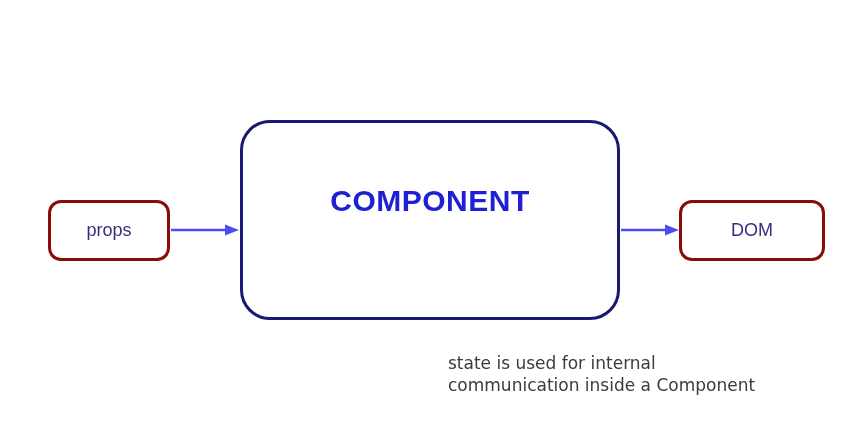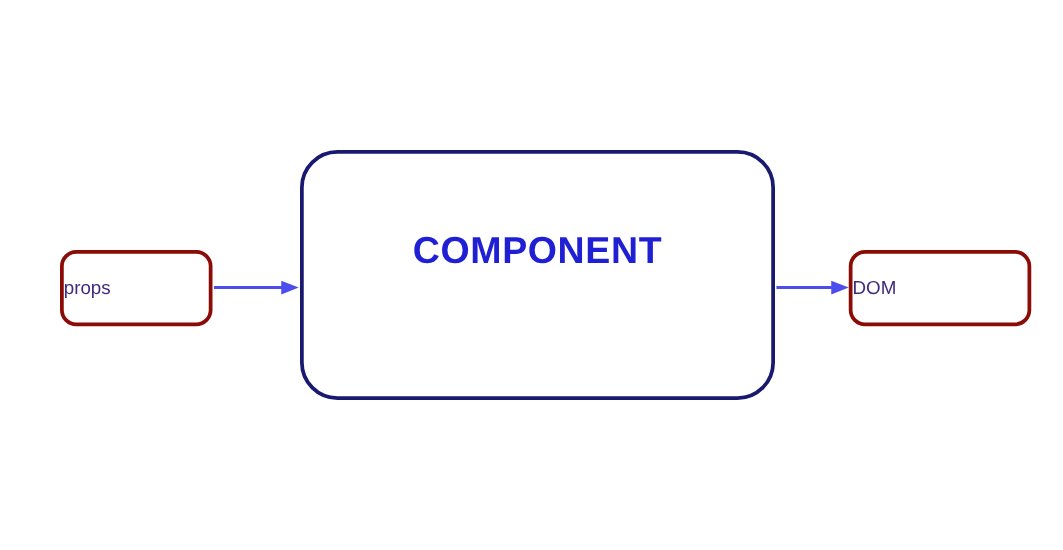--- a/index.html
+++ b/index.html
@@ -26,22 +26,23 @@
     font-family: "Liberation Sans", sans-serif;
   }
   .box {
     position: absolute;
     box-sizing: border-box;
     background: var(--background);
     border: 3px solid var(--box-border-red);
     border-radius: 13px;
     display: flex;
     align-items: center;
+    justify-content: center;
     color: var(--node-label);
-    font-size: 15px;
+    font-size: 18px;
   }
   .props-box {
     left: 48px;
     top: 200px;
     width: 122px;
     height: 61px;
   }
   .dom-box {
     left: 679px;
     top: 200px;
@@ -121,15 +122,17 @@
   <svg class="arrow arrow-2" width="58" height="16" viewBox="0 0 58 16">
     <line x1="0" y1="8" x2="45" y2="8"></line>
     <polygon points="44,2.5 58,8 44,13.5"></polygon>
   </svg>
 
   <div class="box dom-box">
     <span>DOM</span>
   </div>
 
   <div class="caption">
+    <div>state is used for internal</div>
+    <div>communication inside a Component</div>
   </div>
 
 </div>
 
 </body></html>

